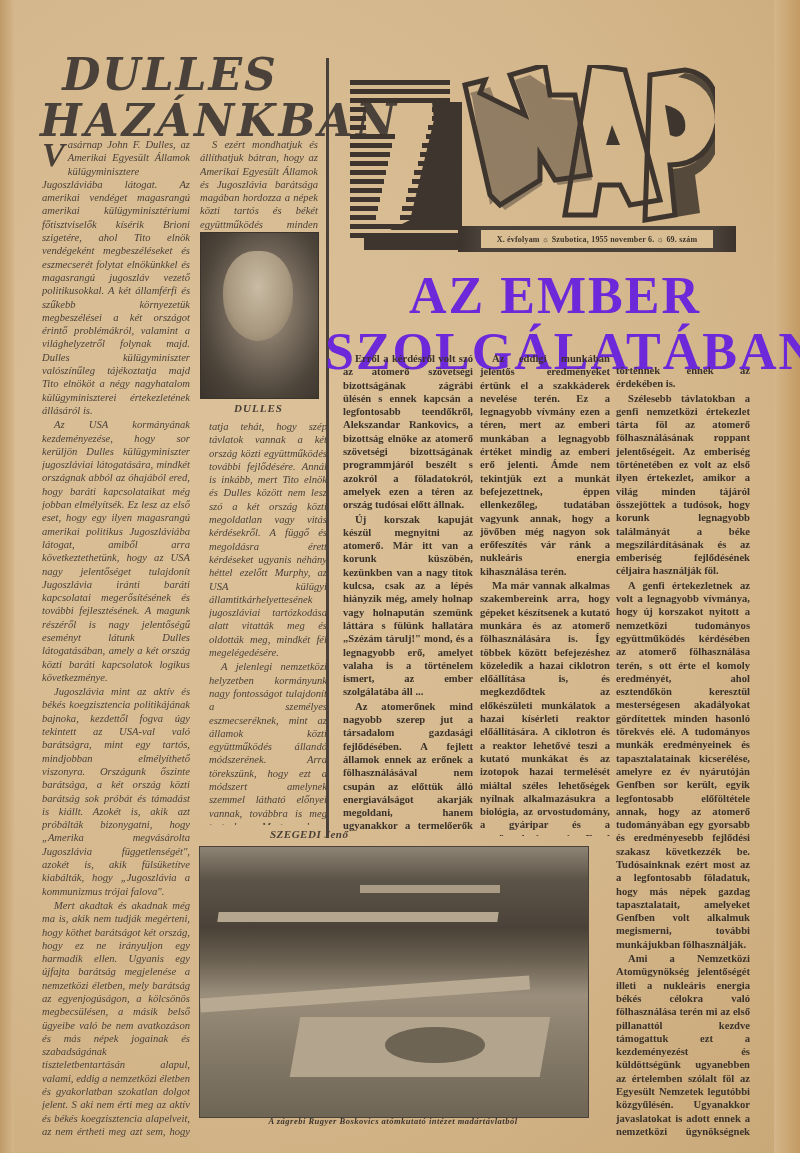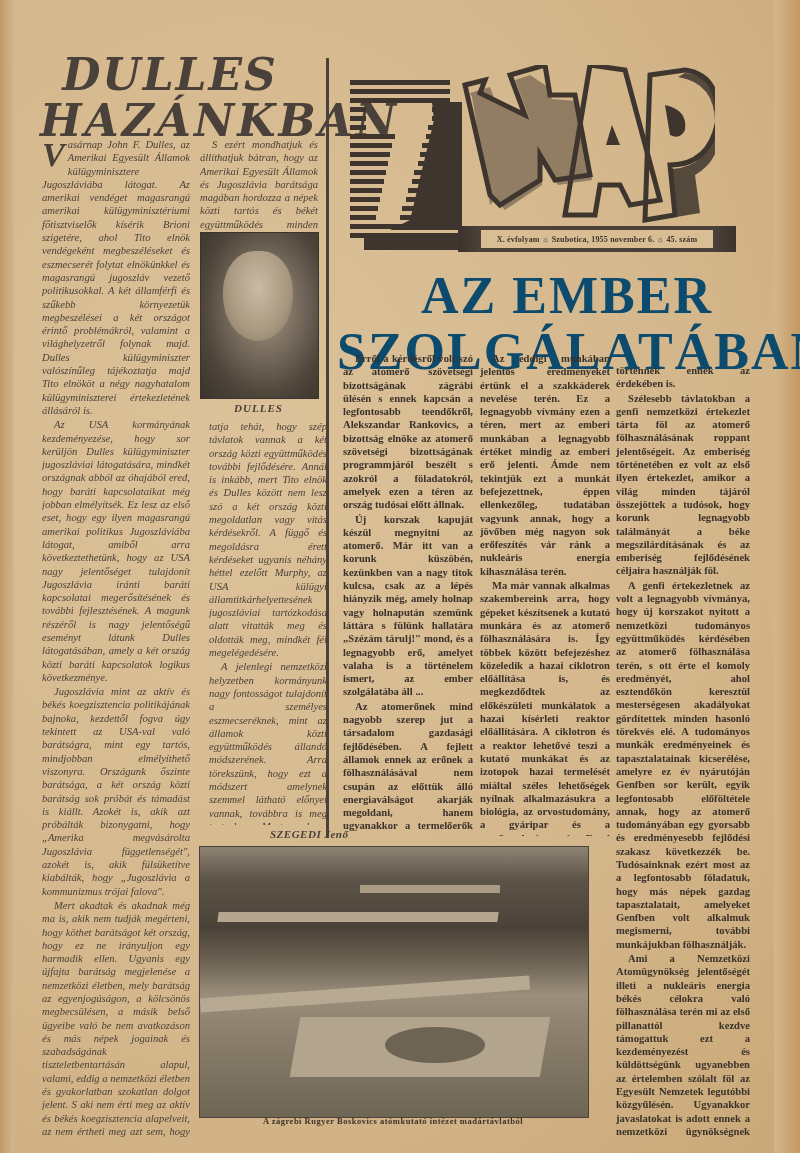--- a/index.html
+++ b/index.html
@@ -53,40 +53,40 @@
     position:absolute; left:458px; top:226px; width:278px; height:26px;
     background:linear-gradient(90deg,#3c342c 0%,#4a423a 8%,#4a423a 92%,#3c342c 100%);
   }
   .masthead-bar .inner {
     position:absolute; left:23px; top:4px; width:232px; height:18px; background:#d9be93;
     font-family:"Liberation Serif", serif; font-size:8px; font-weight:bold; color:#3c342c;
     display:flex; align-items:center; justify-content:center; letter-spacing:0.2px; white-space:nowrap;
   }
 
   .ember-head {
-    position:absolute; left:337px; top:268px; width:460px; text-align:center;
-    font-family:"Liberation Serif", serif; font-weight:bold; color:#0c4a6e; letter-spacing:2px;
+    position:absolute; left:325px; top:268px; width:460px; text-align:center;
+    font-family:"Liberation Serif", serif; font-weight:bold; color:#6d28d9; letter-spacing:2px;
   }
   .ember-head .l1 { display:block; font-size:52px; line-height:56px; }
   .ember-head .l2 { display:block; font-size:52px; line-height:56px; }
 
   .photo-building {
     position:absolute; left:199px; top:846px; width:388px; height:270px;
     background:
       linear-gradient(180deg, #8e8474 0%, #5d5449 12%, #4a4238 30%, #6b6152 42%, #9b8f7c 55%, #8a7f6c 70%, #6f6555 100%);
     border:1px solid #4a423a; overflow:hidden;
   }
   .photo-building .roof1 { position:absolute; left:18px; top:65px; width:280px; height:10px; background:#b5a78f; transform:skewX(-8deg); }
   .photo-building .roof2 { position:absolute; left:160px; top:38px; width:140px; height:8px; background:#a99b84; }
   .photo-building .path1 { position:absolute; left:0px; top:140px; width:330px; height:14px; background:#b8aa92; transform:rotate(-4deg); }
   .photo-building .plaza { position:absolute; left:95px; top:170px; width:250px; height:60px; background:#b3a58d; transform:skewX(-10deg); }
   .photo-building .lawn { position:absolute; left:185px; top:180px; width:100px; height:36px; border-radius:50%; background:#6e6454; }
   .photo-caption-building {
     position:absolute; left:199px; top:1116px; width:388px; text-align:center;
-    font-family:"Liberation Serif", serif; font-size:8.5px; font-weight:bold; color:#3c342c; letter-spacing:0.5px;
+    font-family:"Liberation Serif", serif; font-size:8.5px; font-weight:bold; color:#3c342c; letter-spacing:0.5px;font-style:italic;
   }
   .signature {
     position:absolute; left:270px; top:828px; font-family:"Liberation Serif", serif; font-style:italic; font-size:11px; font-weight:bold; color:#4a4038; letter-spacing:0.5px;
   }
 </style>
 </head>
 <body>
 
 <div class="edge-left"></div>
 <div class="edge-right"></div>
@@ -169,21 +169,21 @@
     </g>
     <g fill="#3e362e">
       <polygon points="10,28 30,22 35,35 70,55 55,15 70,10 88,22 92,34 118,36 132,115 98,120 82,98 82,120 45,145 35,135 30,140 12,32" opacity="0.45"></polygon>
       <polygon points="146,80 160,80 152,60"></polygon>
       <path d="M205,40 Q228,45 225,65 Q220,75 210,70 Z"></path>
       <path d="M218,12 Q255,18 255,58 Q250,102 212,104 L216,152 L240,148 L235,110 Q262,95 262,55 Q262,12 225,8 Z" opacity="0.85"></path>
     </g>
   </svg>
 </div>
 <div class="masthead-bar">
-  <div class="inner">X. évfolyam ☼ Szubotica, 1955 november 6. ☼ 45. szám</div>
+  <div class="inner">X. évfolyam ☼ Szubotica, 1955 november 6. ☼ 69. szám</div>
 </div>
 
 <div class="ember-head">
   <span class="l1">AZ EMBER</span>
   <span class="l2">SZOLGÁLATÁBAN</span>
 </div>
 
 <div class="col bold" style="left:343px; top:352px; width:130px; height:484px; overflow:hidden;">
   <p>Erről a kérdésről volt szó az atomerő szövetségi bizottságának zágrábi ülésén s ennek kapcsán a legfontosabb teendőkről, Alekszandar Rankovics, a bizottság elnöke az atomerő szövetségi bizottságának programmjáról beszélt s azokról a föladatokról, amelyek ezen a téren az ország tudósai előtt állnak.</p>
   <p>Új korszak kapuját készül megnyitni az atomerő. Már itt van a korunk küszöbén, kezünkben van a nagy titok kulcsa, csak az a lépés hiányzik még, amely holnap vagy holnapután szemünk láttára s fülünk hallatára „Szézám tárulj!" mond, és a legnagyobb erő, amelyet valaha is a történelem ismert, az ember szolgálatába áll ...</p>

